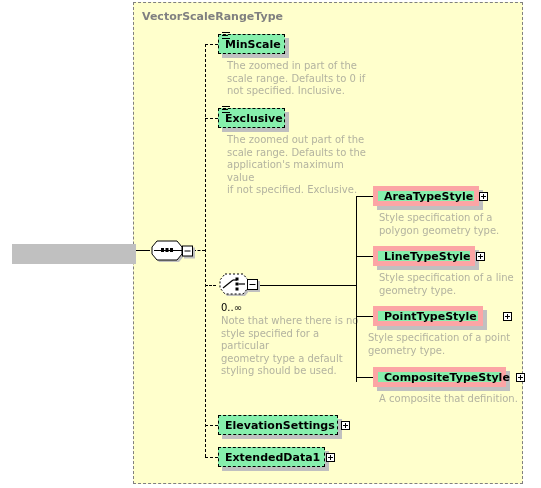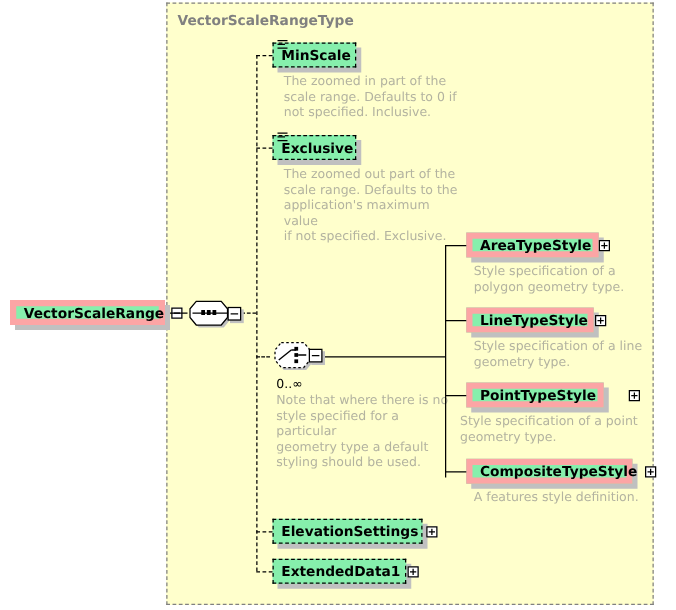--- a/index.html
+++ b/index.html
@@ -260,35 +260,31 @@
   </div>
   <div class="desc" style="left:368px; top:332px; width:148px;">Style specification of a point
 geometry type.</div>
 
   <div class="ln solid-h" style="left:356px; top:377px; width:17px;"></div>
   <div class="shadow" style="left:377px; top:371px; width:133px; height:20px;"></div>
   <div class="node solid" style="left:373px; top:367px; width:133px;">
     <span class="label">CompositeTypeStyle</span>
     <span class="expander plus"></span>
   </div>
-  <div class="desc" style="left:379px; top:393px; width:150px;">A features style definition.</div>
+  <div class="desc" style="left:379px; top:393px; width:150px;">A composite that definition.</div>
 
   <div class="ln dash-h" style="left:205px; top:425px; width:13px;"></div>
   <div class="shadow" style="left:222px; top:419px; width:120px; height:20px;"></div>
   <div class="node dashed" style="left:218px; top:415px; width:120px;">
     <span class="label">ElevationSettings</span>
     <span class="expander plus"></span>
   </div>
 
   <div class="ln dash-h" style="left:205px; top:457px; width:13px;"></div>
   <div class="shadow" style="left:222px; top:451px; width:107px; height:20px;"></div>
   <div class="node dashed" style="left:218px; top:447px; width:107px;">
     <span class="label">ExtendedData1</span>
     <span class="expander plus"></span>
   </div>
 
   <div class="shadow" style="left:12px; top:244px; width:124px; height:20px;"></div>
-  <div class="node solid" style="left:8px; top:240px; width:124px;">
-    <span class="label">VectorScaleRange</span>
-    <span class="expander"></span>
-  </div>
 
 </div>
 
 </body></html>

